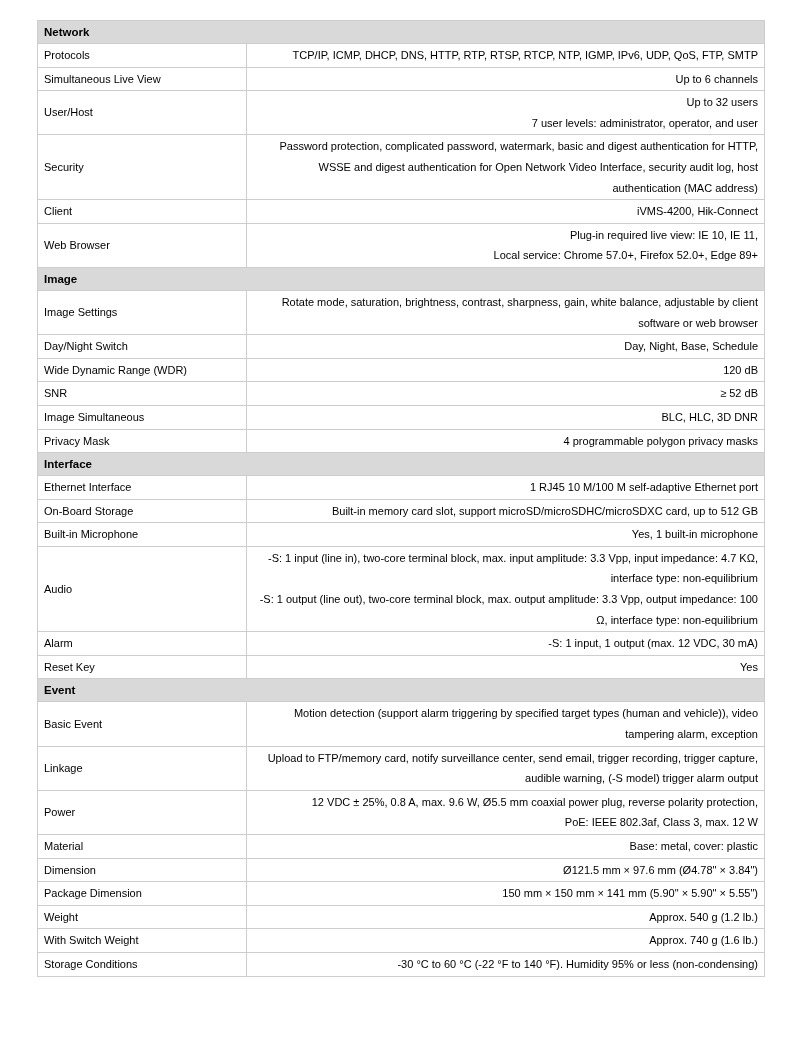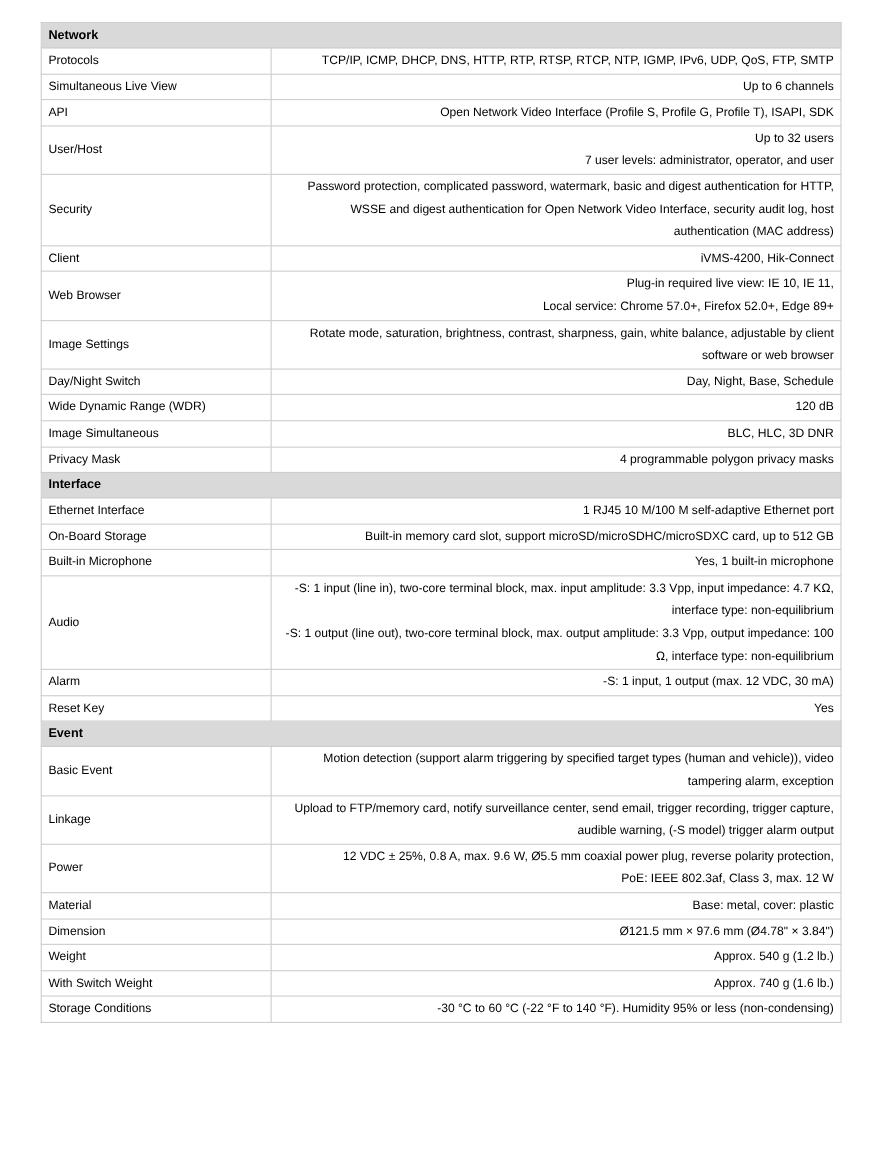--- a/index.html
+++ b/index.html
@@ -59,26 +59,20 @@
             <div class="para">TCP/IP, ICMP, DHCP, DNS, HTTP, RTP, RTSP, RTCP, NTP, IGMP, IPv6, UDP, QoS, FTP, SMTP</div>
           </td>
         </tr>
         <tr>
           <td class="label-cell">Simultaneous Live View</td>
           <td class="value-cell">
             <div class="para">Up to 6 channels</div>
           </td>
         </tr>
         <tr>
-          <td class="label-cell">API</td>
-          <td class="value-cell">
-            <div class="para">Open Network Video Interface (Profile S, Profile G, Profile T), ISAPI, SDK</div>
-          </td>
-        </tr>
-        <tr>
           <td class="label-cell">User/Host</td>
           <td class="value-cell">
             <div class="para">Up to 32 users</div>
             <div class="para">7 user levels: administrator, operator, and user</div>
           </td>
         </tr>
         <tr>
           <td class="label-cell">Security</td>
           <td class="value-cell">
             <div class="para">Password protection, complicated password, watermark, basic and digest authentication for HTTP, WSSE and digest authentication for Open Network Video Interface, security audit log, host authentication (MAC address)</div>
@@ -90,36 +84,45 @@
             <div class="para">iVMS-4200, Hik-Connect</div>
           </td>
         </tr>
         <tr>
           <td class="label-cell">Web Browser</td>
           <td class="value-cell">
             <div class="para">Plug-in required live view: IE 10, IE 11,</div>
             <div class="para">Local service: Chrome 57.0+, Firefox 52.0+, Edge 89+</div>
           </td>
         </tr>
+        <tr class="section-row">
+          <td colspan="2">Image</td>
+        </tr>
         <tr>
           <td class="label-cell">Image Settings</td>
           <td class="value-cell">
             <div class="para">Rotate mode, saturation, brightness, contrast, sharpness, gain, white balance, adjustable by client software or web browser</div>
           </td>
         </tr>
         <tr>
           <td class="label-cell">Day/Night Switch</td>
           <td class="value-cell">
             <div class="para">Day, Night, Base, Schedule</div>
           </td>
         </tr>
         <tr>
           <td class="label-cell">Wide Dynamic Range (WDR)</td>
           <td class="value-cell">
             <div class="para">120 dB</div>
+          </td>
+        </tr>
+        <tr>
+          <td class="label-cell">SNR</td>
+          <td class="value-cell">
+            <div class="para">≥ 52 dB</div>
           </td>
         </tr>
         <tr>
           <td class="label-cell">Image Simultaneous</td>
           <td class="value-cell">
             <div class="para">BLC, HLC, 3D DNR</div>
           </td>
         </tr>
         <tr>
           <td class="label-cell">Privacy Mask</td>
@@ -192,20 +195,26 @@
         <tr>
           <td class="label-cell">Material</td>
           <td class="value-cell">
             <div class="para">Base: metal, cover: plastic</div>
           </td>
         </tr>
         <tr>
           <td class="label-cell">Dimension</td>
           <td class="value-cell">
             <div class="para">Ø121.5 mm × 97.6 mm (Ø4.78" × 3.84")</div>
+          </td>
+        </tr>
+        <tr>
+          <td class="label-cell">Package Dimension</td>
+          <td class="value-cell">
+            <div class="para">150 mm × 150 mm × 141 mm (5.90" × 5.90" × 5.55")</div>
           </td>
         </tr>
         <tr>
           <td class="label-cell">Weight</td>
           <td class="value-cell">
             <div class="para">Approx. 540 g (1.2 lb.)</div>
           </td>
         </tr>
         <tr>
           <td class="label-cell">With Switch Weight</td>

